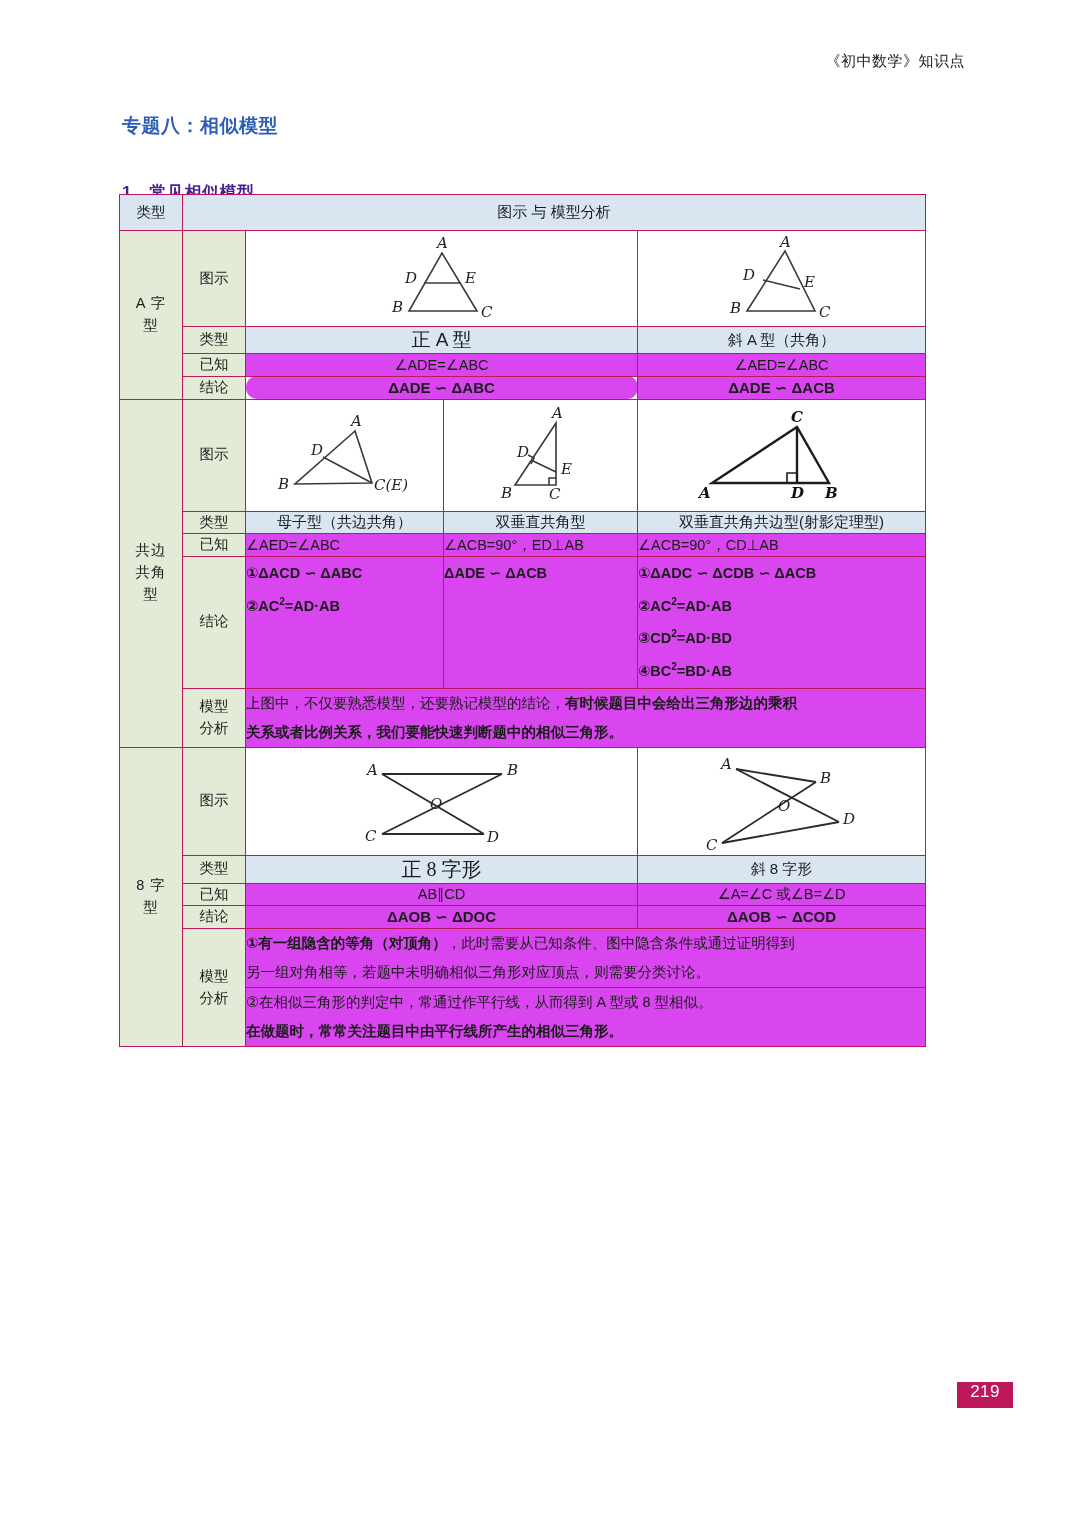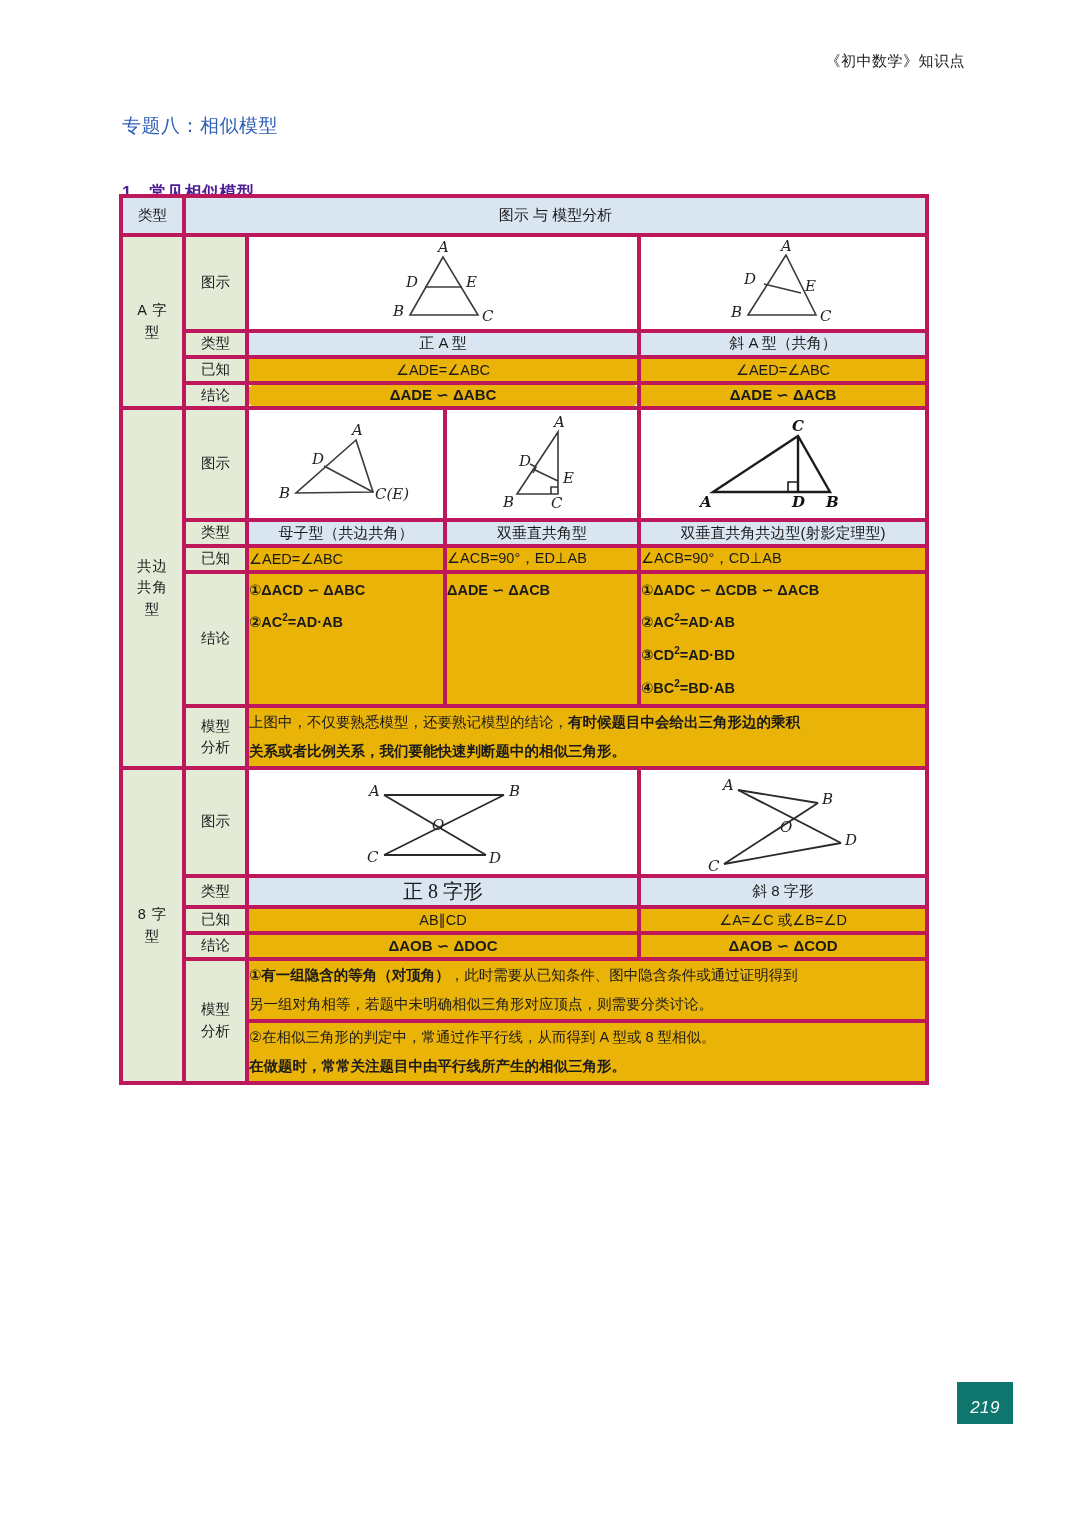--- a/index.html
+++ b/index.html
@@ -15,44 +15,44 @@
 
   
   .doc-header {
     position:absolute; top:52px; right:115px;
     font-size:15px; color:#222; letter-spacing:.5px;text-align:center;
   }
 
   
   .h1-title {
     position:absolute; left:122px; top:113px;
-    font-size:19px; font-weight:normal; color:#2e5fb5; letter-spacing:.5px;
+    font-size:19px; font-weight:bold; color:#2e5fb5; letter-spacing:.5px;
   }
   .h2-title {
     position:absolute; left:122px; top:161px;
     font-size:17px; font-weight:bold; color:#4c1d95; letter-spacing:.5px;margin-top:20px;
   }
 
   
   .tbl-wrap { position:absolute; left:119px; top:194px; width:806px; }
   table.main {
     border-collapse:collapse;
     width:806px;
     table-layout:fixed;
   }
   table.main td {
-    border:4px solid #be185d;
+    border:1px solid #be185d;
     padding:0;
     vertical-align:middle;
     font-size:14.5px;
     color:#1a1a1a;
   }
   .c-green   { background:#e3ebd7; }
   .c-blue    { background:#dae5f2; }
-  .c-white   { background:#eab308; }
+  .c-white   { background:#d946ef; }
 
   .lbl {
     text-align:center;
     line-height:1.5;
     font-size:14px;
     color:#3a3a3a;
     padding:4px 2px;
   }
   .lbl-big { font-size:14.5px; letter-spacing:1px;text-align:center; }
 
@@ -64,24 +64,23 @@
 
   .txtblk { padding:8px 12px; line-height:2.0; font-size:14.5px; }
   .txtblk .ln { display:block; }
   .concl { padding:10px 14px; line-height:2.25; font-size:14.5px; font-weight:bold; }
   .concl .ln { display:block; }
   .sup { font-size:10px; vertical-align:super; }
 
   
   .pagenum {
     position:absolute; right:67px; top:1382px;
-    background:#0f766e; color:#fff;
-    font-size:17px; padding:16px 13px 6px 13px;
+    background:#be185d; color:#fff;
+    font-size:17px; padding:0 13px 6px 13px;
     letter-spacing:.5px;
-    font-style:italic;
   }
 </style>
 </head>
 <body>
 
 <div class="page">
 
   <div class="doc-header">《初中数学》知识点</div>
 
   <div class="h1-title">专题八：相似模型</div>
@@ -135,21 +134,21 @@
             <text x="46" y="47">D</text>
             <text x="107" y="54">E</text>
             <text x="33" y="80">B</text>
             <text x="122" y="84">C</text>
           </g>
         </svg>
       </td>
     </tr>
     <tr>
       <td class="c-green lbl">类型</td>
-      <td class="c-blue ctr cell-pad" colspan="2" style="font-size:15px;">正 A 型</td>
+      <td class="c-blue ctr cell-pad" colspan="2" style="font-size:19px;">正 A 型</td>
       <td class="c-blue ctr cell-pad" style="font-size:15px;">斜 A 型（共角）</td>
     </tr>
     <tr>
       <td class="c-green lbl">已知</td>
       <td class="c-white ctr cell-pad" colspan="2">∠ADE=∠ABC</td>
       <td class="c-white ctr cell-pad">∠AED=∠ABC</td>
     </tr>
     <tr>
       <td class="c-green lbl">结论</td>
       <td class="c-white ctr cell-pad bold" colspan="2" style="font-size:15px;border-radius:11px;">ΔADE ∽ ΔABC</td>

